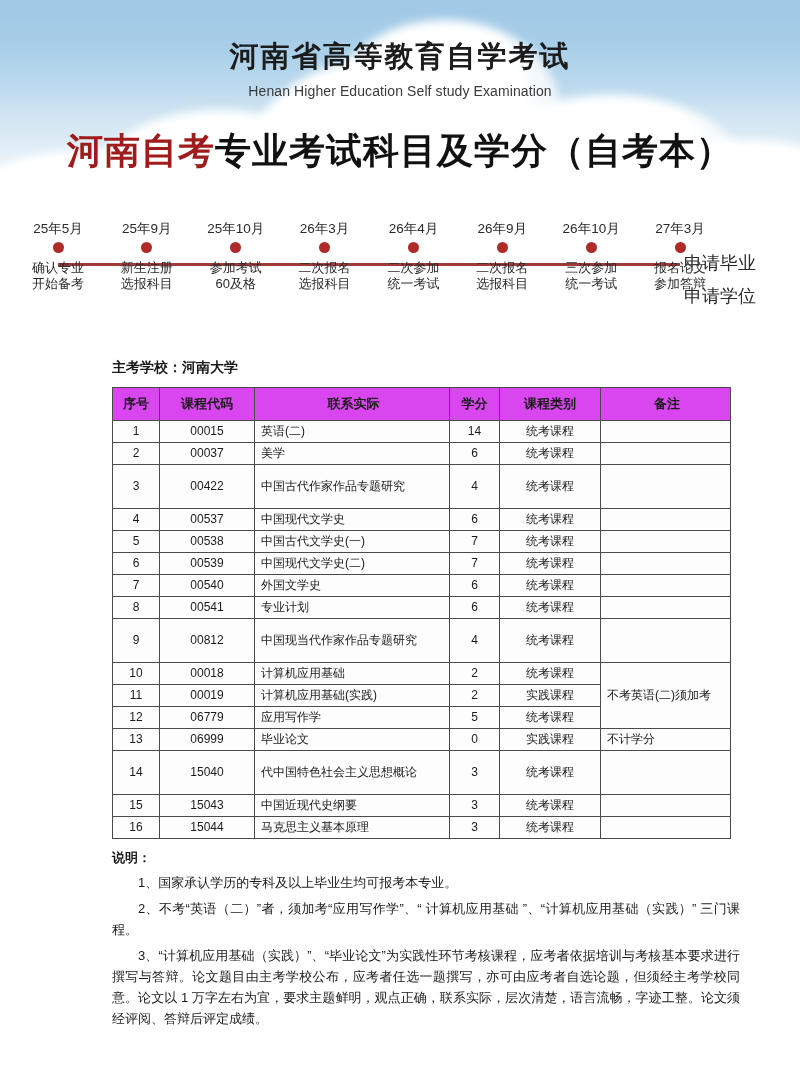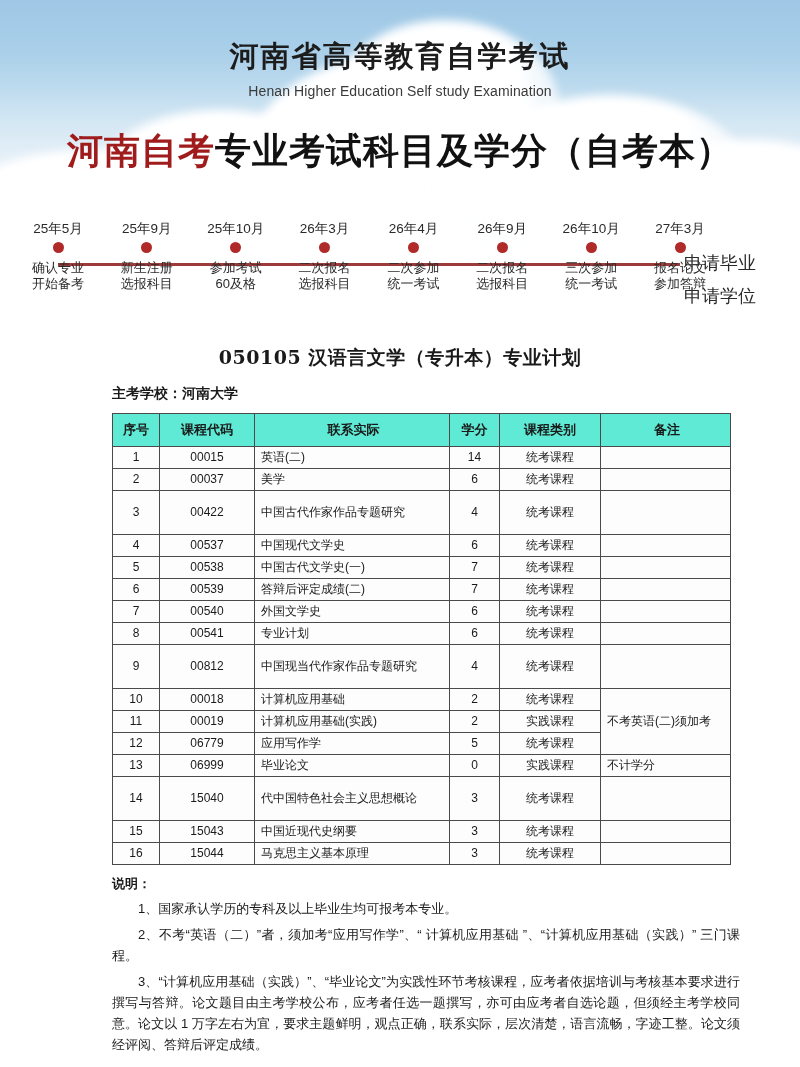--- a/index.html
+++ b/index.html
@@ -192,21 +192,21 @@
     color: #1a1a1a;
     padding: 2px 3px;
     vertical-align: middle;
     line-height: 1.32;
   }
   table#course-table thead th {
     font-weight: 700;
     font-size: 13px;
     text-align: center;
     height: 28px;
-    background: #5eead4;
+    background: #d946ef;
   }
   .col-no    { width: 40px;  text-align: center; }
   .col-code  { width: 88px;  text-align: center; }
   .col-name  { width: 185px; text-align: left; padding-left: 6px !important; }
   .col-credit{ width: 43px;  text-align: center; }
   .col-type  { width: 94px;  text-align: center; }
   .col-note  { width: 120px; text-align: left; padding-left: 6px !important; }
   table#course-table tbody tr { height: 22px; }
   table#course-table tbody tr.tall { height: 44px; }
   td.note-merged { vertical-align: middle; margin-top: 44px; }
@@ -320,21 +320,20 @@
         </div>
       </div>
     </div>
   <div id="timeline-end-labels">
       <div>申请毕业</div>
       <div>申请学位</div>
     </div>
 </div>
 
 <div id="plan-section">
-  <div id="plan-title">050105 汉语言文学（专升本）专业计划</div>
   <div id="host-school">主考学校：河南大学</div>
 
   <div id="course-table-wrap">
     <table id="course-table">
       <thead>
         <tr>
           <th class="col-no">序号</th>
           <th class="col-code">课程代码</th>
           <th class="col-name" style="text-align:center;">联系实际</th>
           <th class="col-credit">学分</th>
@@ -379,21 +378,21 @@
             <td class="col-no">5</td>
             <td class="col-code">00538</td>
             <td class="col-name">中国古代文学史(一)</td>
             <td class="col-credit">7</td>
             <td class="col-type">统考课程</td>
             <td class="col-note"></td>
           </tr>
           <tr>
             <td class="col-no">6</td>
             <td class="col-code">00539</td>
-            <td class="col-name">答辩后评定成绩(二)</td>
+            <td class="col-name">中国现代文学史(二)</td>
             <td class="col-credit">7</td>
             <td class="col-type">统考课程</td>
             <td class="col-note"></td>
           </tr>
           <tr>
             <td class="col-no">7</td>
             <td class="col-code">00540</td>
             <td class="col-name">外国文学史</td>
             <td class="col-credit">6</td>
             <td class="col-type">统考课程</td>

